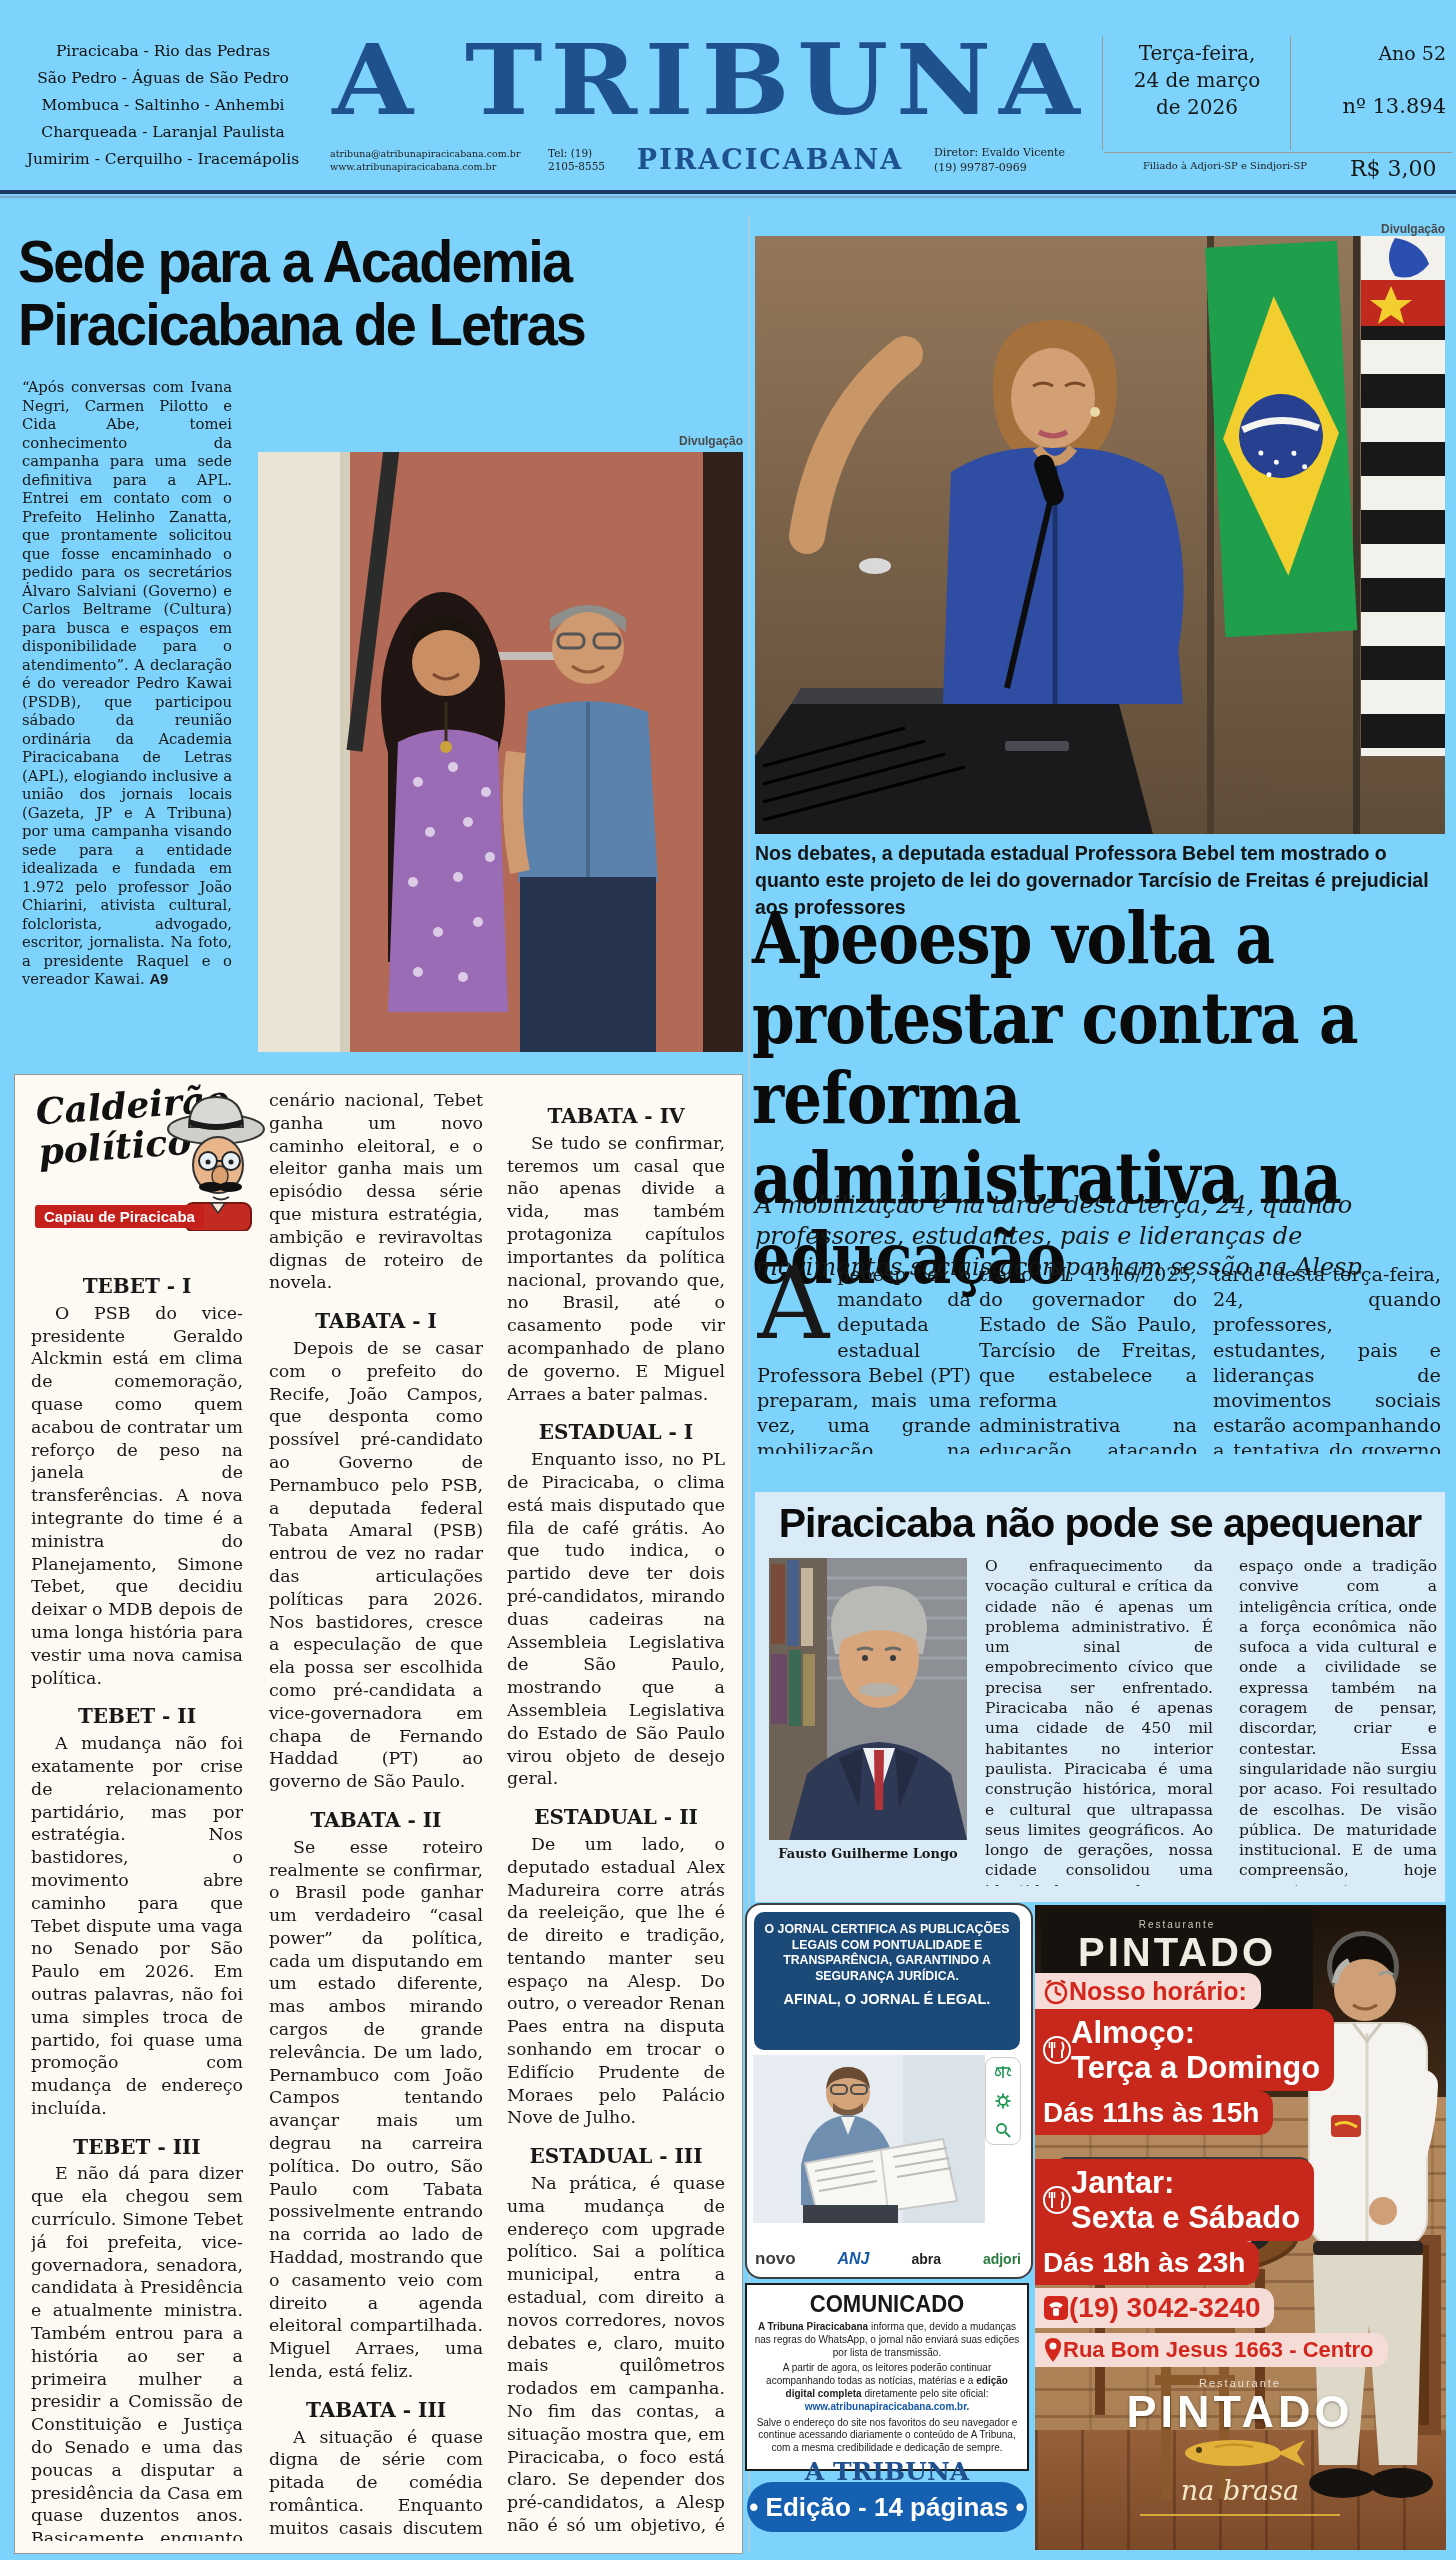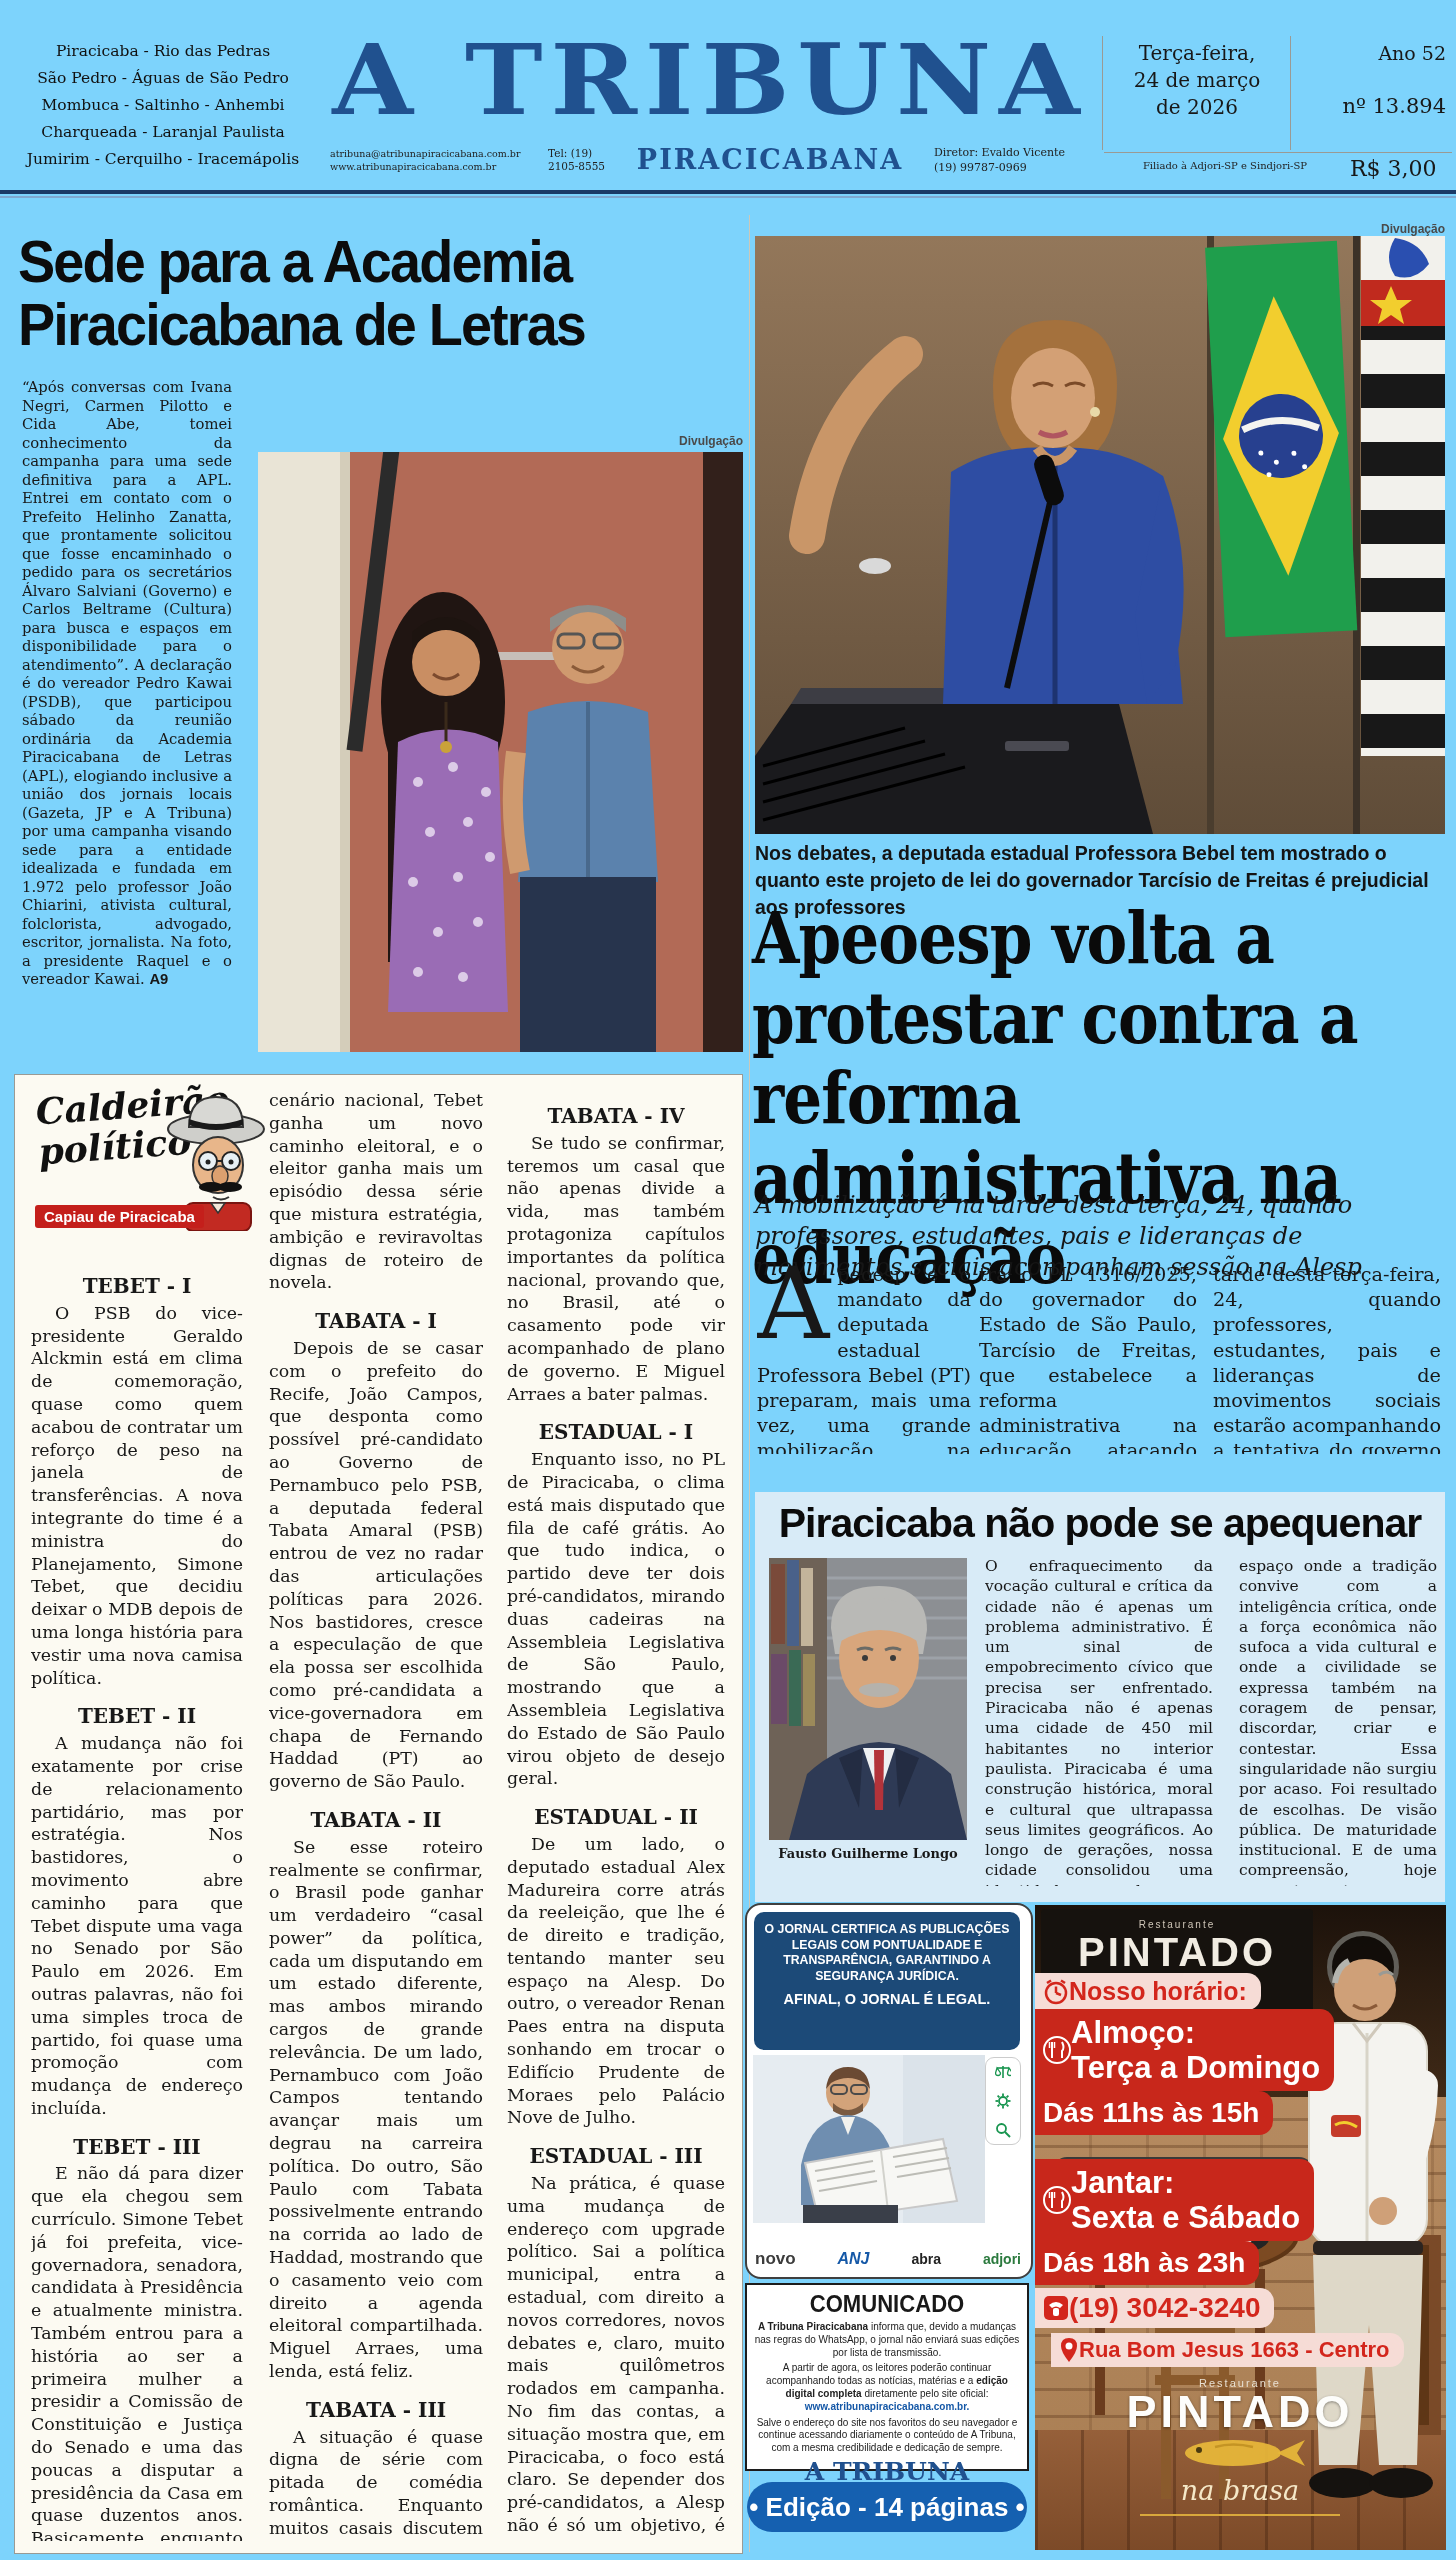--- a/index.html
+++ b/index.html
@@ -117,21 +117,21 @@
   .badge{position:absolute;left:0;display:flex;align-items:center;gap:0;font-family:"Liberation Sans",sans-serif;
          font-weight:bold;border-radius:0 14px 14px 0;}
   .badge.pink{background:#f6dcd6;color:#d3261c;padding:4px 14px 4px 8px;}
   .badge.red{background:#c8271b;color:#fff;padding:6px 14px 6px 8px;}
   .b-hours{top:68px;font-size:25px;}
   .b-lunch{top:104px;font-size:31px;line-height:35px;}
   .b-lunch-h{top:186px;font-size:28px;}
   .b-dinner{top:254px;font-size:31px;line-height:35px;}
   .b-dinner-h{top:336px;font-size:28px;}
   .b-phone{top:383px;font-size:28px;}
-  .b-addr{top:428px;font-size:22px;margin-left:16px;}
+  .b-addr{top:428px;font-size:22px;}
   .rest-logo{left:60px;top:472px;width:290px;text-align:center;font-family:"Liberation Sans",sans-serif;color:#fdfdfb;}
   .rest-logo .rl-top{font-size:11px;color:#e8e0d2;letter-spacing:2px;}
   .rl-name{font-size:45px;font-weight:bold;letter-spacing:4px;line-height:46px;text-shadow:0 1px 3px rgba(0,0,0,.4);}
   .rl-script{font-family:"DejaVu Serif",serif;font-style:italic;font-size:27px;color:#f5e8c8;}
   .rl-line{width:200px;height:2px;background:#d9a83c;margin:8px auto 0 auto;}
 </style>
 </head>
 <body>
 
 <div id="page">

